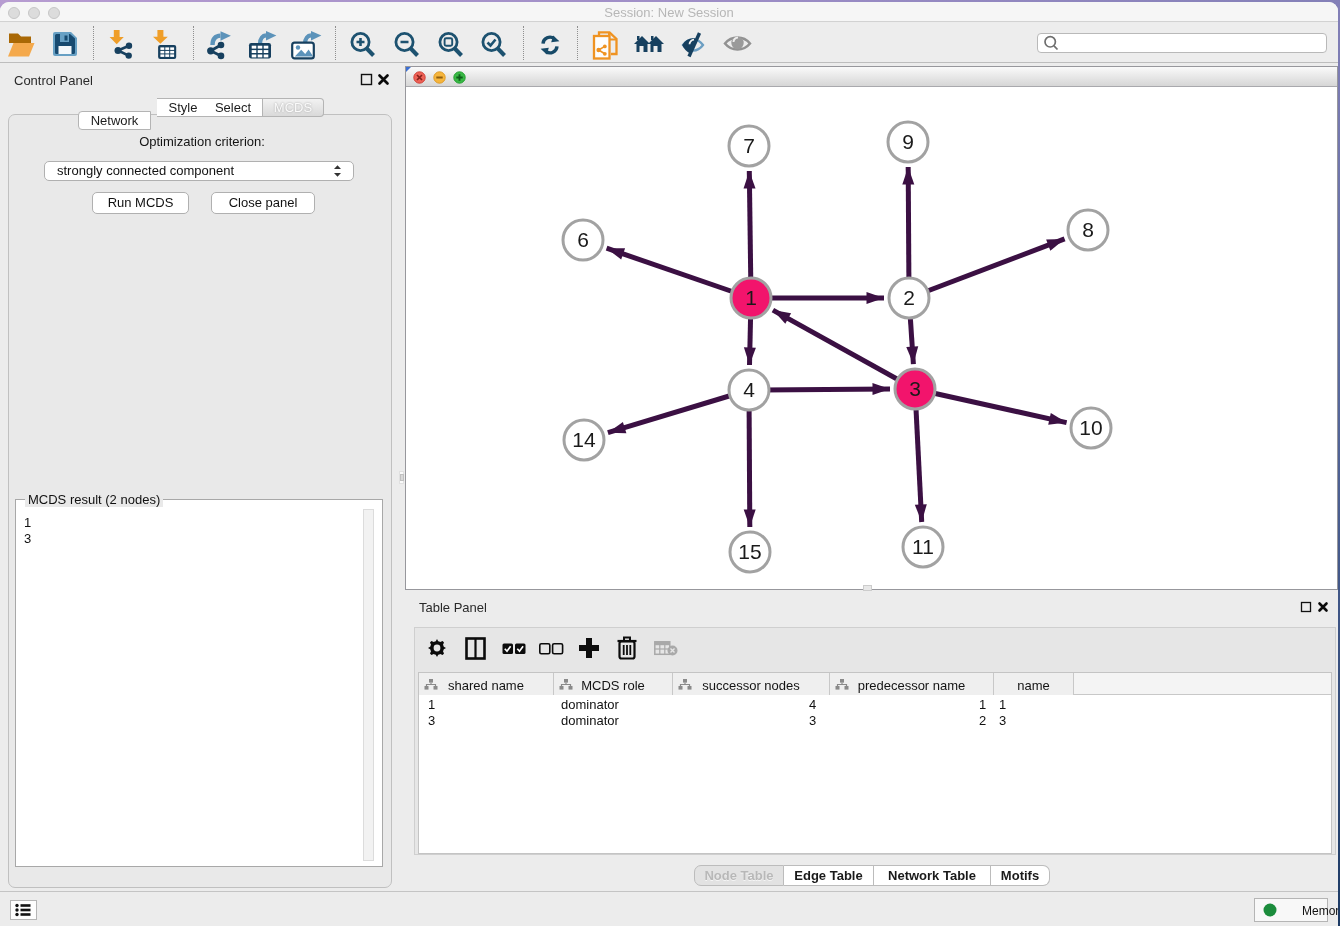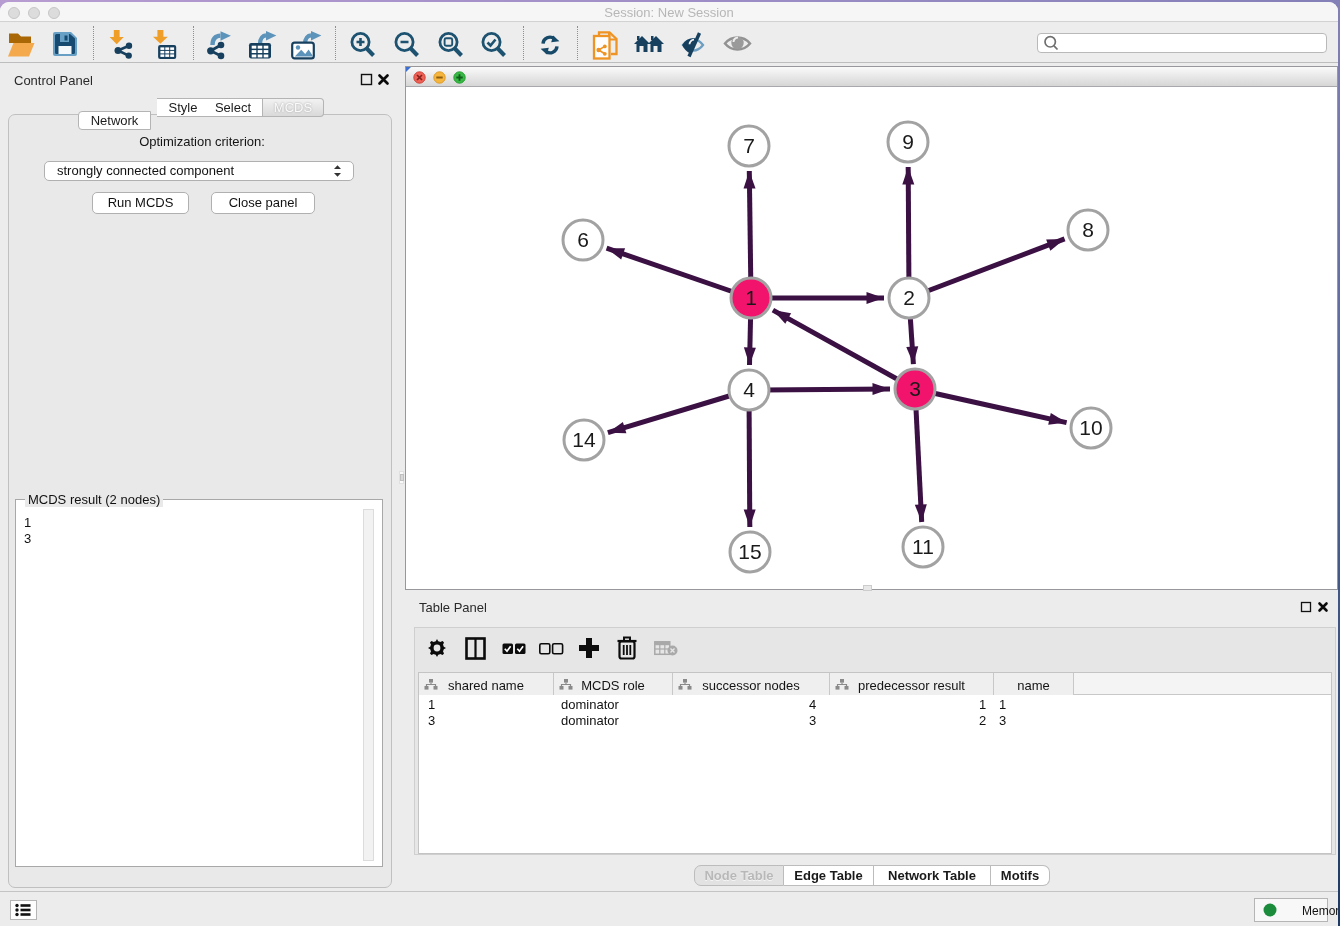--- a/index.html
+++ b/index.html
@@ -396,21 +396,21 @@
           <path d="M16.5 7.5 l4 4 M20.5 7.5 l-4 4" stroke="#e6e6e6" stroke-width="1.4"></path>
         </svg>
 
         <div style="position:absolute;left:276px;top:6px;font-family:'Liberation Serif',serif;font-style:italic;font-size:22px;color:#4d7c0f;margin-top:44px;">f(x)</div>
       </div>
       <div id="ttable">
         <div id="thead">
           <div class="th" style="left:0;width:135px;">shared name</div>
           <div class="th" style="left:135px;width:119px;">MCDS role</div>
           <div class="th" style="left:254px;width:157px;">successor nodes</div>
-          <div class="th" style="left:411px;width:164px;">predecessor result</div>
+          <div class="th" style="left:411px;width:164px;">predecessor name</div>
           <div class="th" style="left:575px;width:80px;">name</div>
           <svg class="treeic" style="left:5px" width="14" height="13" viewBox="0 0 14 13">
               <g fill="#8a8a8a">
                 <rect x="5" y="1" width="4" height="3.6"></rect>
                 <rect x="0.5" y="8" width="4" height="3.6"></rect>
                 <rect x="9.5" y="8" width="4" height="3.6"></rect>
                 <path d="M7 4.5 V6.5 M2.5 8 V6.5 H11.5 V8" fill="none" stroke="#8a8a8a" stroke-width="1.2"></path>
               </g>
             </svg>
           <svg class="treeic" style="left:140px" width="14" height="13" viewBox="0 0 14 13">

